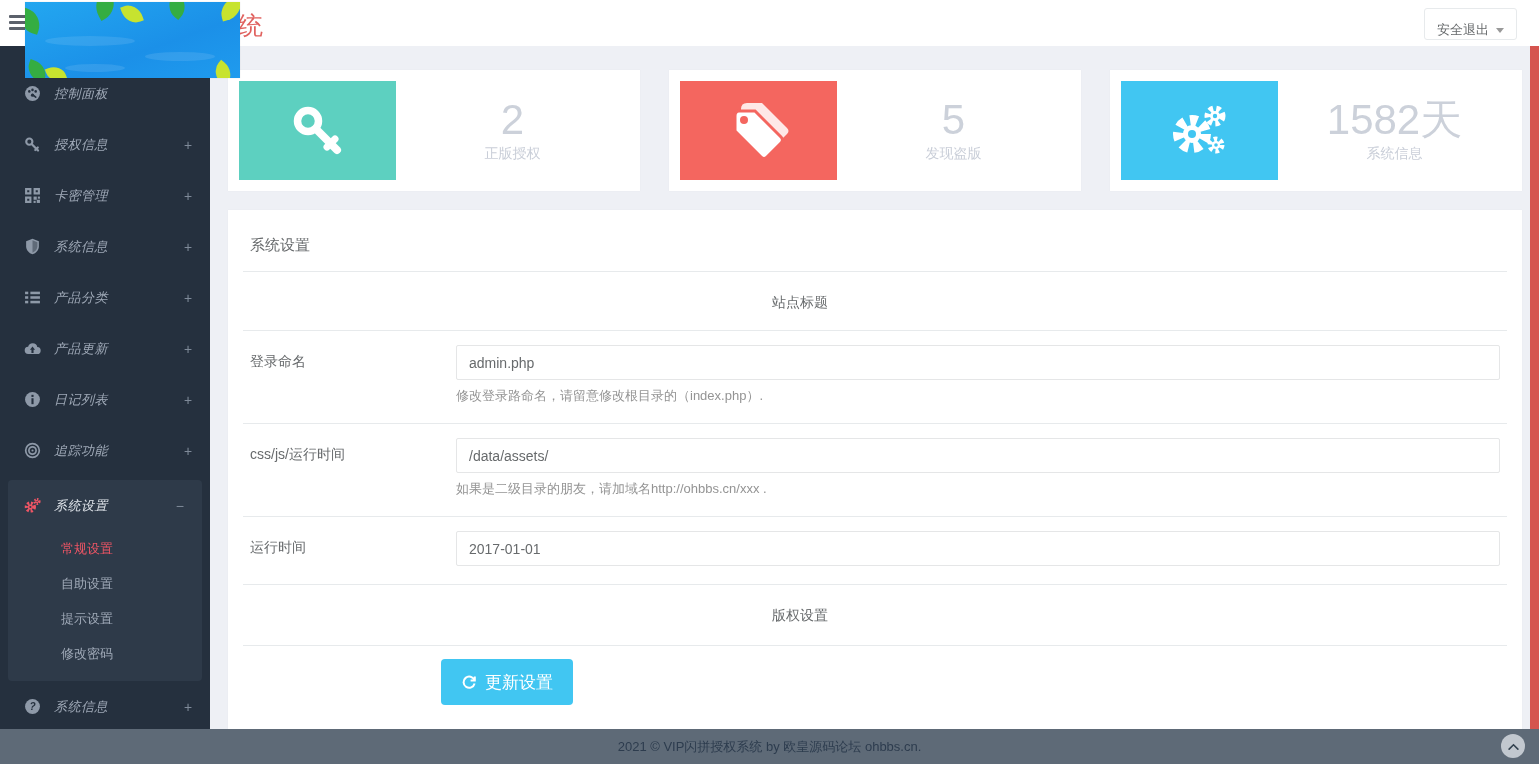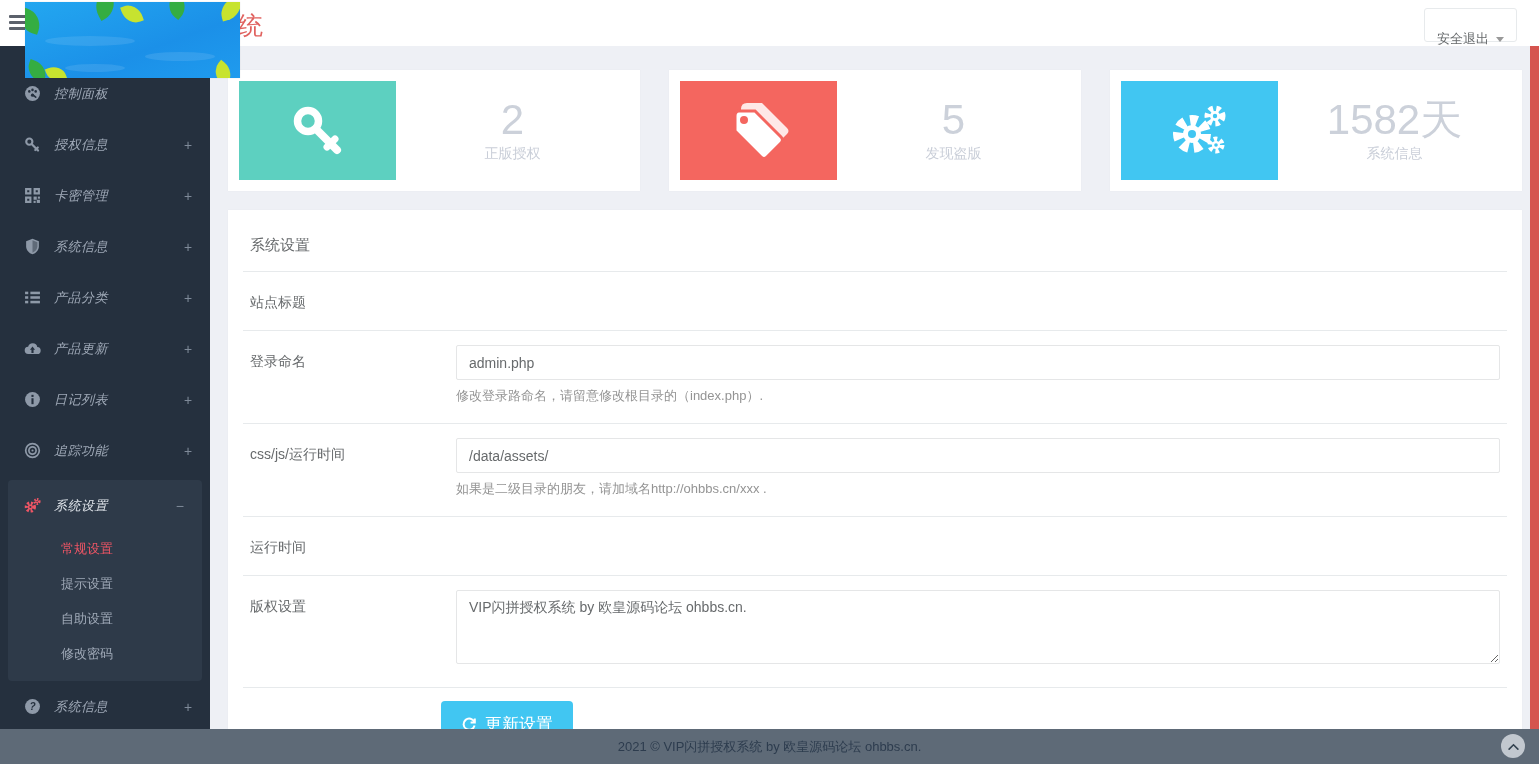--- a/index.html
+++ b/index.html
@@ -16,21 +16,21 @@
     position:absolute; top:0; left:0; right:0; height:46px;
     background:#ffffff; z-index:5;
   }
   .hamburger { position:absolute; left:9px; top:15px; width:20px; height:16px; cursor:pointer; }
   .hamburger span { display:block; height:3px; background:#5b616b; margin-bottom:3px; border-radius:1px; }
   .header-title {
     position:absolute; left:90px; top:9px; width:170px; overflow:visible;
     font-size:25px; color:#e0615e; white-space:nowrap;
   }
   .logout-btn {
-    position:absolute; right:22px; top:8px; height:32px; padding:16px 12px;
+    position:absolute; right:22px; top:8px; height:32px; padding:7px 12px;
     background:#fff; border:1px solid #e7eaec; border-radius:3px;
     color:#676a6c; font-size:13px; line-height:28px; cursor:pointer;
   }
   .caret-down {
     display:inline-block; width:0; height:0; margin-left:7px; vertical-align:middle;
     border-left:4px solid transparent; border-right:4px solid transparent; border-top:5px solid #999;
   }
 
   
   .logo-img {
@@ -78,21 +78,21 @@
   .stat-icon.teal { background:#5dd0c0; }
   .stat-icon.coral { background:#f4665f; }
   .stat-icon.blue { background:#41c6f2; }
   .stat-body { flex:1; display:flex; flex-direction:column; align-items:center; justify-content:center; }
   .stat-value { font-size:42px; color:#ccd1da; line-height:1.05; }
   .stat-label { font-size:14px; color:#c9ced8; margin-top:3px; }
 
   
   .panel { background:#fff; margin-top:19px; padding:0 15px; min-height:560px; box-shadow:0 0 1px rgba(0,0,0,.05); }
   .panel-title { padding:26px 7px 16px 7px; font-size:15px; color:#676a6c; border-bottom:1px solid #e7eaec; }
-  .form-row { display:flex; padding:14px 7px 18px 7px; }
+  .form-row { display:flex; padding:14px 7px 18px 7px;justify-content:center; }
   .form-row label { width:206px; flex:0 0 206px; padding-top:8px; font-size:14px; color:#676a6c; }
   .form-control-col { flex:1; }
   .text-input {
     width:100%; height:35px; padding:6px 12px; font-size:14px; color:#676a6c;
     border:1px solid #e5e6e7; border-radius:2px; background:#fff; outline:none;
     font-family:"Liberation Sans", sans-serif;
   }
   .help-block { margin-top:7px; font-size:13px; color:#949494; }
   .form-hr { border:none; border-top:1px solid #e7eaec; margin:0; }
   textarea.text-input { height:74px; resize:vertical; line-height:1.5; }
@@ -267,22 +267,22 @@
             <circle cx="6" cy="9.4" r="1" fill="#2e3a49"></circle>
             <circle cx="12.3" cy="4.2" r="2.1" fill="none" stroke="currentColor" stroke-width="2.4" stroke-dasharray="1.2 1"></circle>
             <circle cx="12.3" cy="4.2" r="1.5" fill="currentColor"></circle>
             <circle cx="12.3" cy="4.2" r=".6" fill="#2e3a49"></circle>
           </svg>
       </span>
       <span class="nav-label">系统设置</span>
       <span class="nav-expander">−</span>
     </div>
     <div class="subnav-item active">常规设置</div>
+    <div class="subnav-item">自助设置</div>
     <div class="subnav-item">提示设置</div>
-    <div class="subnav-item">自助设置</div>
     <div class="subnav-item">修改密码</div>
   </div>
 
   <div class="nav-item">
     <span class="nav-icon">
       <svg viewBox="0 0 16 16">
           <circle cx="8" cy="8" r="7" fill="currentColor"></circle>
           <text x="8" y="11.4" text-anchor="middle" font-size="9.5" font-family="Liberation Sans, sans-serif" font-weight="bold" fill="#25303e">?</text>
         </svg>
     </span>
@@ -365,28 +365,28 @@
       <label>css/js/运行时间</label>
       <div class="form-control-col">
         <input class="text-input" type="text" value="/data/assets/" style="">
         <div class="help-block">如果是二级目录的朋友，请加域名http://ohbbs.cn/xxx .</div>
       </div>
     </div>
     <hr class="form-hr">
 
     <div class="form-row">
       <label>运行时间</label>
+      <div class="form-control-col">
+        <input class="text-input" type="text" value="2017-01-01" style="">
+      </div>
     </div>
     <hr class="form-hr">
 
     <div class="form-row">
       <label>版权设置</label>
-      <div class="form-control-col">
-        <textarea class="text-input" style="">VIP闪拼授权系统 by 欧皇源码论坛 ohbbs.cn.</textarea>
-      </div>
     </div>
 
     <div class="form-actions">
       <button class="update-btn">
         <svg viewBox="0 0 16 16" fill="none" stroke="#fff">
             <path d="M13.4 6.2 A5.6 5.6 0 1 0 13.6 9.6" stroke-width="2"></path>
             <path d="M13.8 2.4 V6.6 H9.6" stroke-width="2" fill="none"></path>
           </svg>
         <span>更新设置</span>
       </button>

